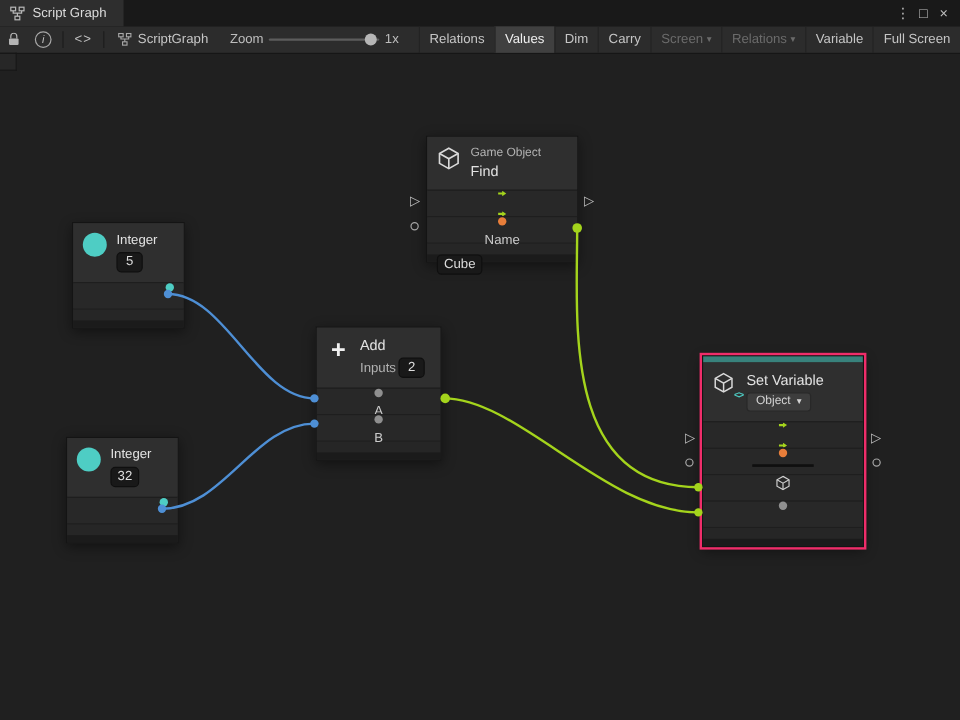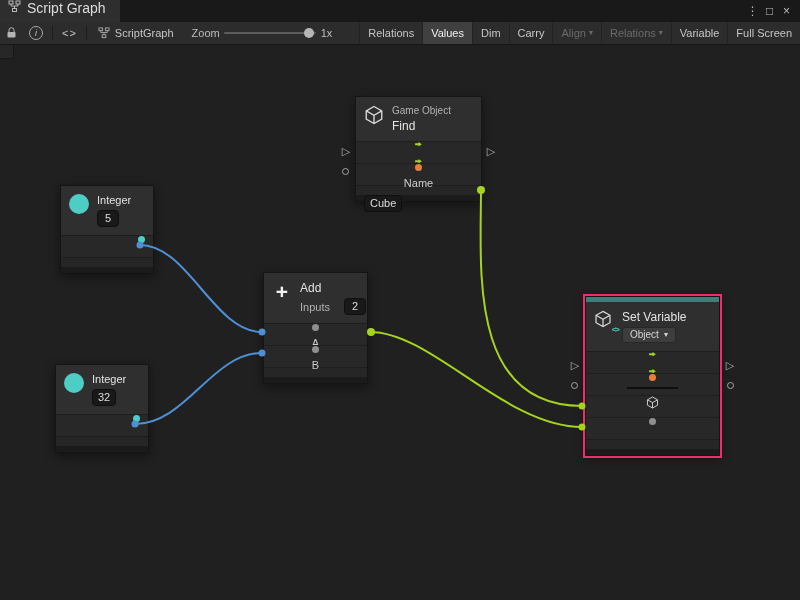--- a/index.html
+++ b/index.html
@@ -2,22 +2,22 @@
 <html><head>
 <meta charset="utf-8">
 <style>
   html,body{margin:0;padding:0;background:#111;}
   .stage{position:relative;width:800px;height:600px;background:#202020;overflow:hidden;
          font-family:"Liberation Sans",sans-serif;user-select:none;}
 
   
   .titlebar{position:absolute;top:0;left:0;right:0;height:22px;background:#191919;
             border-bottom:1px solid #121212;display:flex;align-items:stretch;}
-  .tab{display:flex;align-items:flex-start;gap:6px;padding:0 14px 0 8px;background:#2e2e2e;
-       color:#dcdcdc;font-size:14px;}
+  .tab{display:flex;align-items:center;gap:6px;padding:0 14px 0 8px;background:#2e2e2e;
+       color:#dcdcdc;font-size:11px;}
   .win-controls{margin-left:auto;display:flex;align-items:center;padding-right:5px;color:#bdbdbd;}
   .win-btn{width:17px;text-align:center;font-size:12px;line-height:22px;cursor:default;}
 
   
   .toolbar{position:absolute;top:22px;left:0;right:0;height:22px;background:#2c2c2c;
            border-bottom:1px solid #161616;display:flex;align-items:center;font-size:11px;color:#c6c6c6;}
   .tbtn{height:22px;display:flex;align-items:center;justify-content:center;padding:0 6px;}
   .tsep{width:1px;height:14px;background:#1d1d1d;margin:0 3px;}
   .circ-i{width:12px;height:12px;border:1px solid #a8a8a8;border-radius:50%;font-size:9px;
           display:flex;align-items:center;justify-content:center;color:#c4c4c4;font-style:italic;}
@@ -36,21 +36,21 @@
 
   .corner-box{position:absolute;top:44px;left:0;width:13px;height:13px;background:#272727;border:1px solid #171717;border-left:none;}
 
   
   .node{position:absolute;background:#292929;border:1px solid #141414;color:#cccccc;font-size:11px;
         box-shadow:0 3px 10px rgba(0,0,0,.45);}
   .node.selected{outline:2px solid #ef2d6a;}
   .sv-strip{height:5px;background:#38827c;}
   .n-head{background:#2f2f2f;display:flex;gap:8px;padding:8px;align-items:flex-start;}
   .hcol{display:flex;flex-direction:column;gap:3px;min-width:0;}
-  .hrow{display:flex;align-items:center;gap:14px;}
+  .hrow{display:flex;align-items:center;gap:2px;}
   .n-title{font-size:11px;color:#e2e2e2;white-space:nowrap;line-height:13px;}
   .n-title.big{font-size:12px;line-height:14px;}
   .n-cat{font-size:10px;color:#b2b2b2;line-height:11px;white-space:nowrap;}
   .sub{font-size:11px;color:#b2b2b2;}
   .n-row{position:relative;height:21px;display:flex;align-items:center;gap:6px;padding:0 8px;
          border-top:1px solid #1e1e1e;background:#282828;flex-direction:column;}
   .n-foot{height:9px;background:#262626;border-top:1px solid #1e1e1e;}
   .n-foot2{height:6px;background:#1b1b1b;}
   .val-field{background:#191919;border:1px solid #0f0f0f;border-radius:4px;padding:1px 5px;color:#dddddd;
              font-size:11px;line-height:13px;min-width:10px;text-align:center;align-self:flex-start;white-space:nowrap;}
@@ -141,21 +141,21 @@
       <div class="tseg active">
         <span>Values</span>
       </div>
       <div class="tseg">
         <span>Dim</span>
       </div>
       <div class="tseg">
         <span>Carry</span>
       </div>
       <div class="tseg disabled">
-        <span>Align</span>
+        <span>Screen</span>
         <span class="chev">▾</span>
       </div>
       <div class="tseg disabled">
         <span>Relations</span>
         <span class="chev">▾</span>
       </div>
       <div class="tseg">
         <span>Variable</span>
       </div>
       <div class="tseg">
@@ -215,21 +215,21 @@
         <span class="dot light right"></span>
       </div>
       <div class="n-row">
         <span class="dot dim"></span>
         <span>B</span>
       </div>
       <div class="n-foot"></div>
       <div class="n-foot2"></div>
     </div>
 
-    <div class="node" style="left:355px;top:51px;width:125px">
+    <div class="node" style="left:355px;top:68px;width:125px">
       <div class="n-head">
         <svg width="20" height="20" viewBox="0 0 16 16">
           <g fill="none" stroke="#d9d9d9" stroke-width="1.1">
             <path d="M8 1.2 14.2 4.7v6.6L8 14.8 1.8 11.3V4.7z"></path>
             <path d="M1.8 4.7 8 8.2l6.2-3.5M8 8.2v6.6"></path>
           </g>
         </svg>
         <div class="hcol">
           <span class="n-cat">Game Object</span>
           <span class="n-title big">Find</span>

